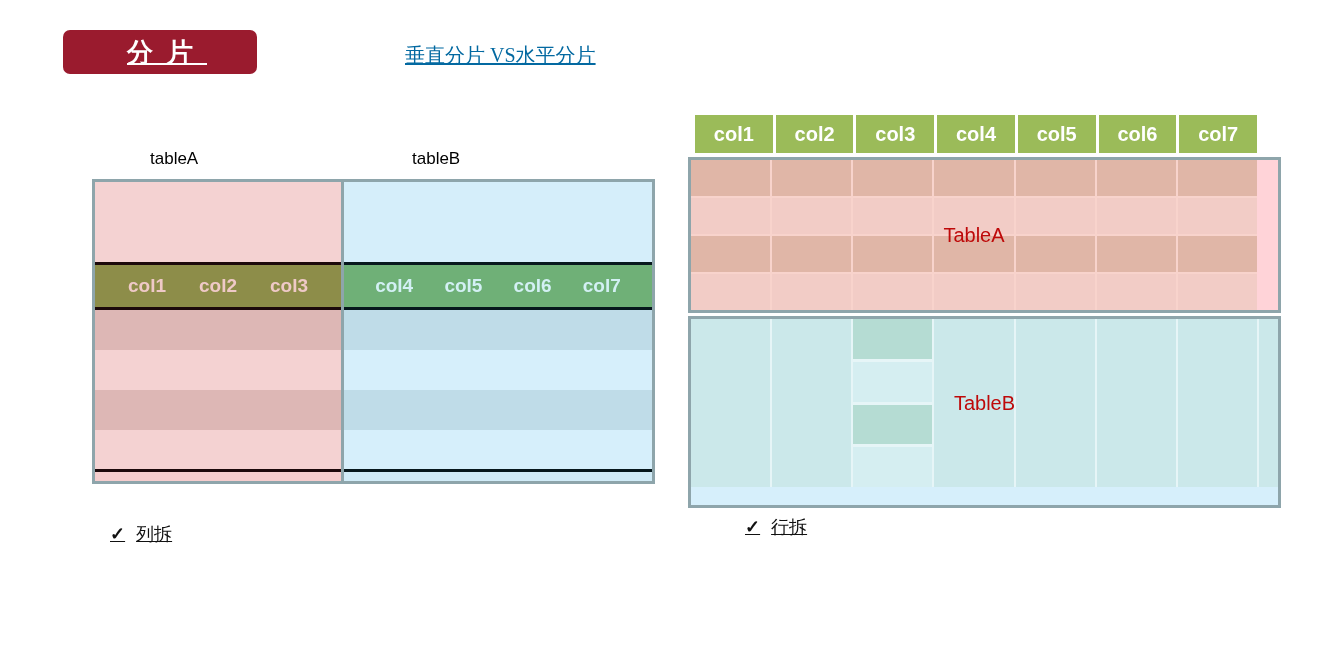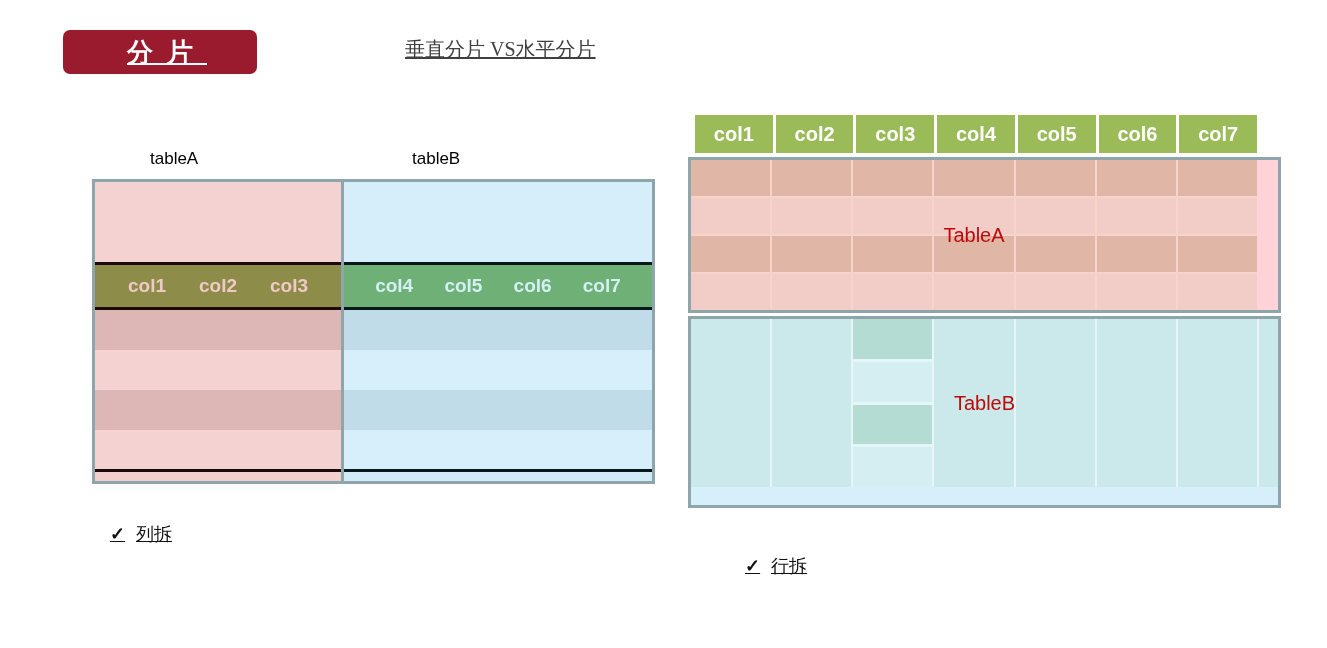--- a/index.html
+++ b/index.html
@@ -9,21 +9,21 @@
   }
   .serif{font-family:"Liberation Serif","DejaVu Serif",serif;text-decoration:underline;}
 
   
   .badge{
     position:absolute;left:63px;top:30px;width:194px;height:44px;
     background:#9A1B2E;border-radius:7px;color:#ffffff;
     display:flex;align-items:center;justify-content:center;
     font-size:26px;font-weight:bold;letter-spacing:14px;text-indent:14px;
   }
-  .title{position:absolute;left:405px;top:36px;font-size:20px;color:#404040;}
+  .title{position:absolute;left:405px;top:42px;font-size:20px;color:#0369a1;}
 
   
   .tlabel{position:absolute;top:149px;font-size:17px;color:#000;}
   #tableA-label{left:150px;}
   #tableB-label{left:412px;}
 
   .vtable{
     position:absolute;left:92px;top:179px;width:563px;height:305px;
     border:3px solid #8EA5AB;box-sizing:border-box;display:flex;
   }
@@ -50,21 +50,21 @@
 
   .blue .band-top{background:#D5EEFA;}
   .blue .vrow.light{background:#D6EFFB;}
   .blue .vrow.dark{background:#BFDCE8;}
   .blue .strip{background:#D0EBF7;}
   .blue .hline{background:#07181D;}
   .blue .vheader{background:#6FB077;color:#D3F0F4;}
 
   .caption{position:absolute;font-size:18px;color:#111;}
   #caption-left{left:110px;top:522px;}
-  #caption-right{left:745px;top:554px;}
+  #caption-right{left:745px;top:515px;}
   .caption .check{margin-right:11px;font-weight:bold;}
 
   
   .hheader{
     position:absolute;left:695px;top:115px;width:562px;height:38px;
     display:flex;gap:3px;
   }
   .hcell{
     flex:1;background:#9BBB59;color:#ffffff;font-weight:bold;font-size:20px;
     display:flex;align-items:center;justify-content:center;

